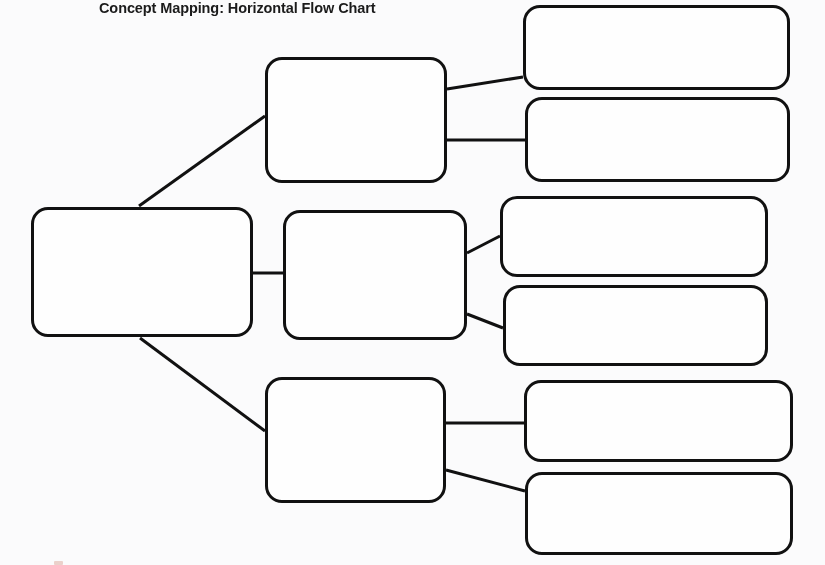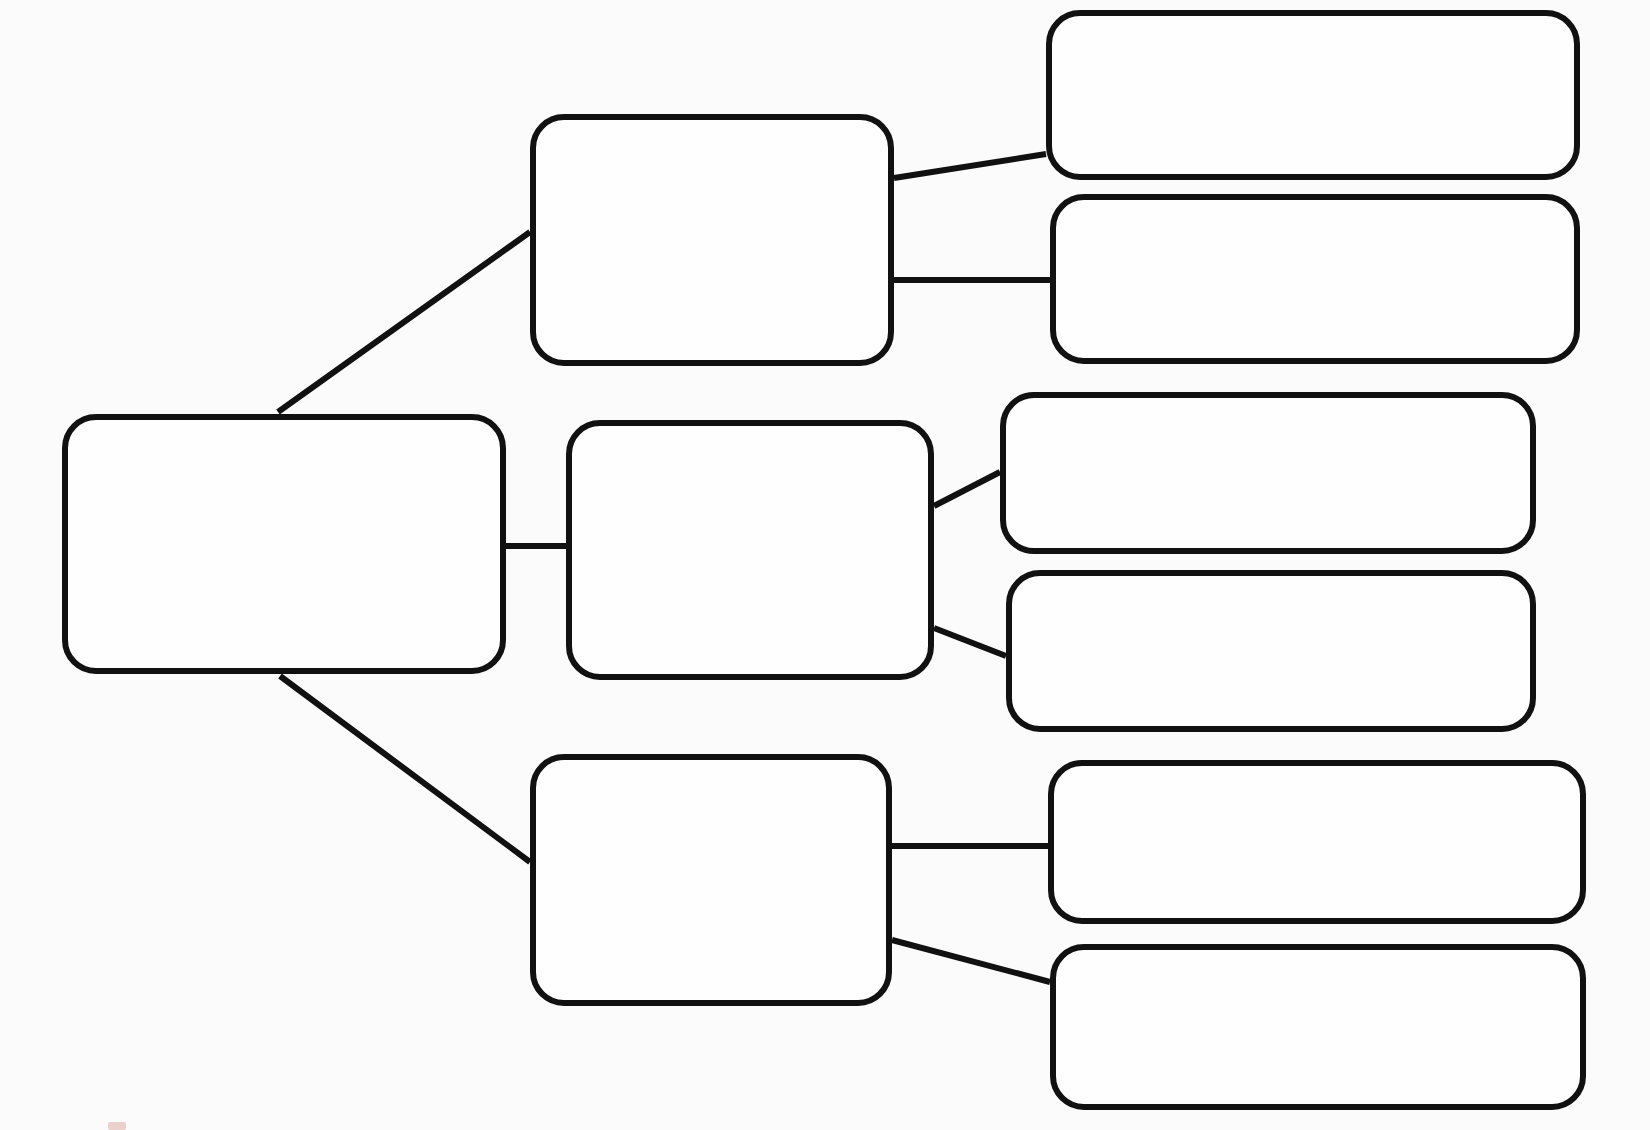--- a/index.html
+++ b/index.html
@@ -70,20 +70,21 @@
     background: #e8c9c2;
     opacity: 0.85;
     border-radius: 1px;
   }
 </style>
 </head>
 <body>
 
 <div id="canvas" style="background: rgb(251, 251, 252);">
 
+  <div id="chart-title" style="color: rgb(27, 27, 27);">Concept Mapping: Horizontal Flow Chart</div>
 
   <svg id="connectors" viewBox="0 0 825 565" width="825" height="565" xmlns="http://www.w3.org/2000/svg">
     <line x1="139" y1="206" x2="265" y2="116" stroke="#111111"></line>
     <line x1="253" y1="273" x2="283" y2="273" stroke="#111111"></line>
     <line x1="140" y1="338" x2="265" y2="431" stroke="#111111"></line>
     <line x1="447" y1="89" x2="523" y2="77" stroke="#111111"></line>
     <line x1="447" y1="140" x2="525" y2="140" stroke="#111111"></line>
     <line x1="467" y1="253" x2="500" y2="236" stroke="#111111"></line>
     <line x1="467" y1="314" x2="503" y2="328" stroke="#111111"></line>
     <line x1="446" y1="423" x2="524" y2="423" stroke="#111111"></line>

